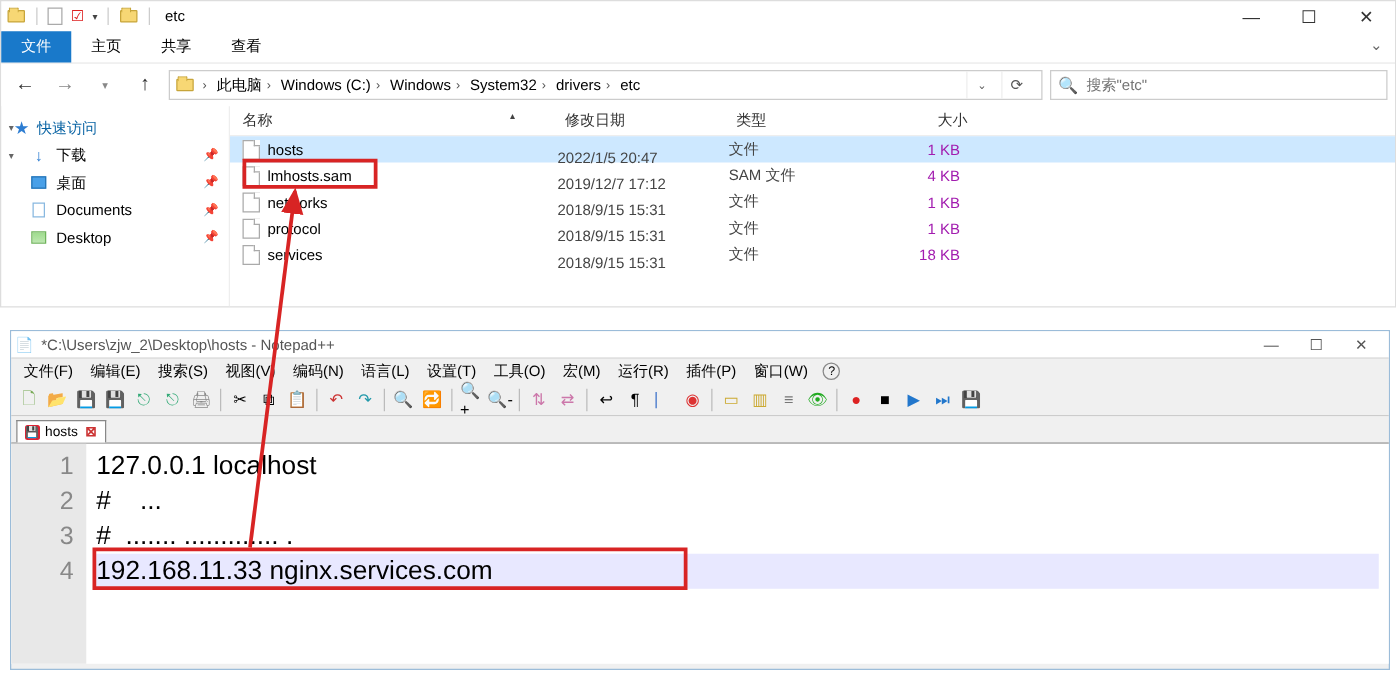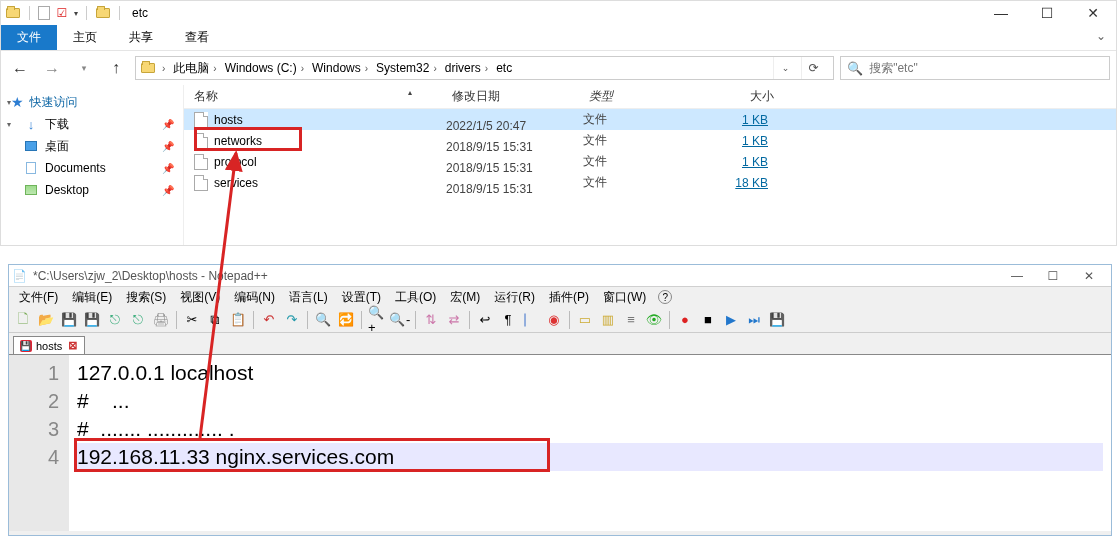--- a/index.html
+++ b/index.html
@@ -48,32 +48,32 @@
   .dl-arrow { color:#2d7dd2; font-size:13px;}
   .desk { width:12px; height:10px; background:#49a0e8; border:1px solid #2775b6;}
   .doc { width:10px; height:12px; background:#fff; border:1px solid #88b8e0; position:relative;}
   .pic { width:12px; height:10px; background:linear-gradient(#9edc8d,#bde7b0); border:1px solid #6fb45b;}
   .yfolder { width:13px; height:10px; background:#f7d774; border:1px solid #c7a53a; border-radius:1px;}
 
   .file-list { flex:1; }
   .cols { display:flex; align-items:center; height:24px; border-bottom:1px solid #eee; font-size:12px; color:#333; padding-left:10px;}
   .col-name { width:258px; display:flex; align-items:flex-start; gap:4px;}
   .col-date { width:137px; }
-  .col-type { width:115px;font-style:italic; }
+  .col-type { width:115px; }
   .col-size { width:80px; text-align:right; padding-right:10px;}
   .sort-arrow { font-size:8px; color:#444; margin-left:auto; margin-right:40px;}
   .rows { }
   .row { display:flex; align-items:center; height:21px; padding-left:10px; font-size:12px;}
   .row.selected { background:#cde8ff; }
   .row .file-ico { width:14px; height:16px; margin-right:6px; background:#fff; border:1px solid #aaa; position:relative;}
   .row .file-ico::after{content:''; position:absolute; right:-1px; top:-1px; width:4px; height:4px; background:#fff; border-left:1px solid #aaa; border-bottom:1px solid #aaa;}
   .row .c-name { width:252px; display:flex; align-items:center; }
   .row .c-date { width:137px; color:#444;margin-top:12px;}
   .row .c-type { width:115px; color:#444;}
-  .row .c-size { width:80px; text-align:right; padding-right:10px; color:#0369a1;text-decoration:underline;}
+  .row .c-size { width:80px; text-align:right; padding-right:10px; color:#a21caf;}
 
   
   .npp { position:absolute; top:264px; left:8px; width:1104px; height:272px; border:1px solid #9bbcd9; background:#f0f0f0; }
   .npp-title { display:flex; align-items:center; height:22px; background:#fff; padding:0 4px; gap:6px; border-bottom:1px solid #d0d0d0;}
   .npp-title .nicon { width:14px; height:14px; display:inline-flex; align-items:center; justify-content:center;}
   .npp-title-text { font-size:12px; color:#555;}
   .npp-win-btns { margin-left:auto; display:flex; }
   .npp-win-btn { width:36px; height:22px; display:flex; align-items:center; justify-content:center; color:#555; font-size:12px;}
 
   .npp-menu { display:flex; align-items:center; height:20px; padding:0 4px; gap:2px; background:#f0f0f0;}
@@ -236,20 +236,29 @@
       </div>
       <div class="rows" id="file-rows">
           <div class="row selected">
             <div class="c-name">
               <span class="file-ico"></span>
               <span>hosts</span>
             </div>
             <div class="c-date">2022/1/5 20:47</div>
             <div class="c-type">文件</div>
             <div class="c-size">1 KB</div>
+          </div>
+          <div class="row">
+            <div class="c-name">
+              <span class="file-ico"></span>
+              <span>lmhosts.sam</span>
+            </div>
+            <div class="c-date">2019/12/7 17:12</div>
+            <div class="c-type">SAM 文件</div>
+            <div class="c-size">4 KB</div>
           </div>
           <div class="row">
             <div class="c-name">
               <span class="file-ico"></span>
               <span>networks</span>
             </div>
             <div class="c-date">2018/9/15 15:31</div>
             <div class="c-type">文件</div>
             <div class="c-size">1 KB</div>
           </div>

